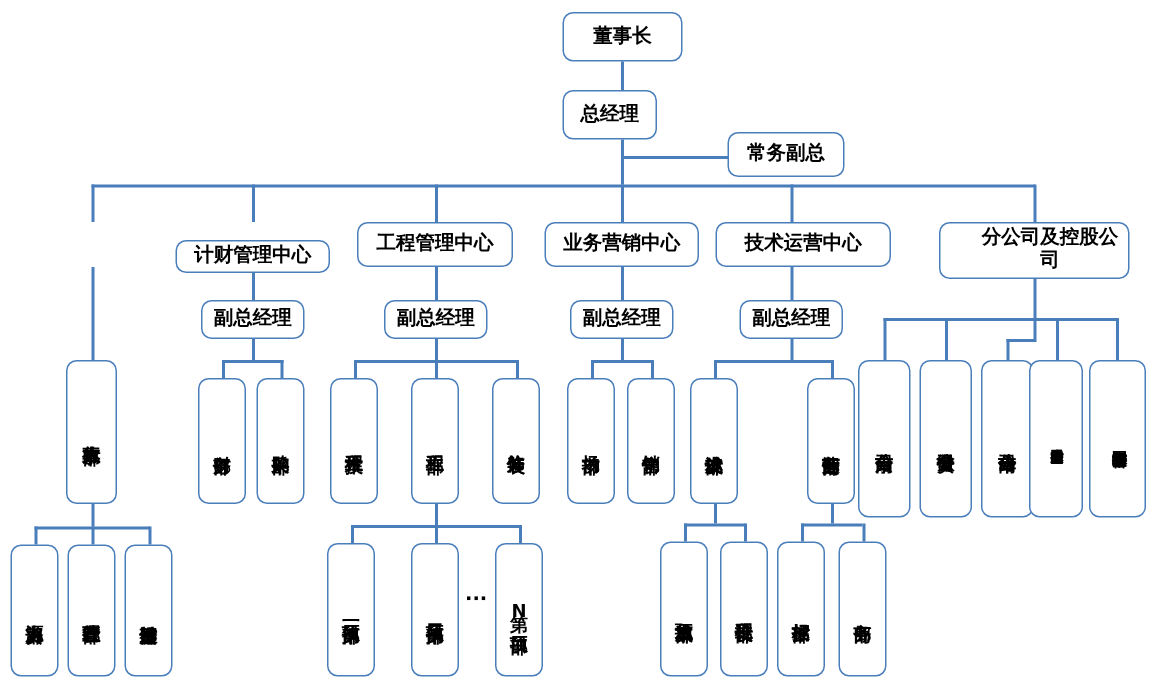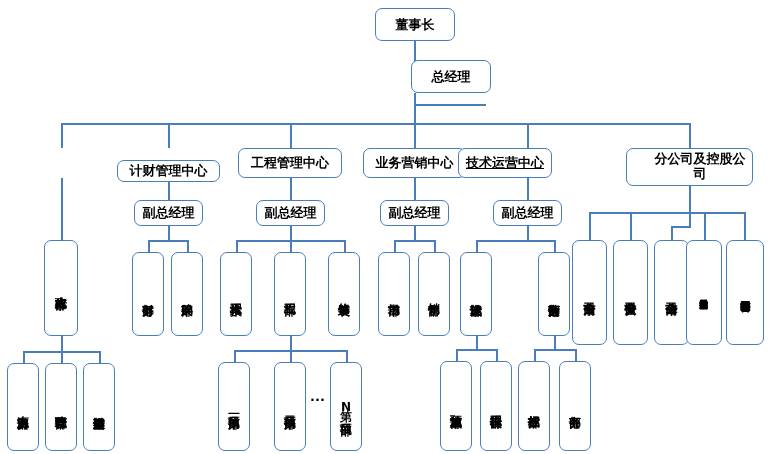--- a/index.html
+++ b/index.html
@@ -129,27 +129,28 @@
   <div class="ln lnv" style="left:589px;top:212px;height:28px;"></div>
   <div class="ln lnv" style="left:630px;top:212px;height:28px;"></div>
   <div class="ln lnv" style="left:689px;top:212px;height:14px;"></div>
   <div class="ln lnh" style="left:671px;top:226px;width:20px;"></div>
   <div class="ln lnv" style="left:671px;top:226px;height:14px;"></div>
   <div class="ln lnv" style="left:704px;top:212px;height:28px;"></div>
   <div class="ln lnv" style="left:744px;top:212px;height:28px;"></div>
 
   <div class="node h" style="left:375px;top:8px;width:80px;height:33px;">董事长</div>
 
-  <div class="node h" style="left:375px;top:60px;width:80px;height:33px;margin-left:36px;">总经理</div>
+  <div class="node h" style="left:375px;top:60px;width:63px;height:33px;">总经理</div>
 
+  <div class="node h" style="left:485px;top:88px;width:78px;height:30px;">常务副总</div>
 
   <div class="node h" style="left:117px;top:148px;width:103px;height:22px;margin-top:12px;">计财管理中心</div>
   <div class="node h" style="left:238px;top:148px;width:104px;height:30px;">工程管理中心</div>
   <div class="node h" style="left:363px;top:148px;width:103px;height:30px;">业务营销中心</div>
-  <div class="node h" style="left:458px;top:148px;width:94px;height:30px;text-decoration:underline;">技术运营中心</div>
+  <div class="node h" style="left:477px;top:148px;width:117px;height:30px;">技术运营中心</div>
   <div class="node h two" style="left:626px;top:148px;width:127px;height:38px;padding-left:24px;">分公司及控股公司</div>
 
   <div class="node h" style="left:134px;top:200px;width:69px;height:26px;">副总经理</div>
   <div class="node h" style="left:256px;top:200px;width:69px;height:26px;">副总经理</div>
   <div class="node h" style="left:380px;top:200px;width:69px;height:26px;">副总经理</div>
   <div class="node h" style="left:493px;top:200px;width:69px;height:26px;">副总经理</div>
 
   <div class="node v" style="left:44px;top:240px;width:34px;height:96px;">行政人事部</div>
   <div class="node v" style="left:7px;top:363px;width:32px;height:88px;">人力资源部</div>
   <div class="node v" style="left:45px;top:363px;width:32px;height:88px;">行政管理部</div>

